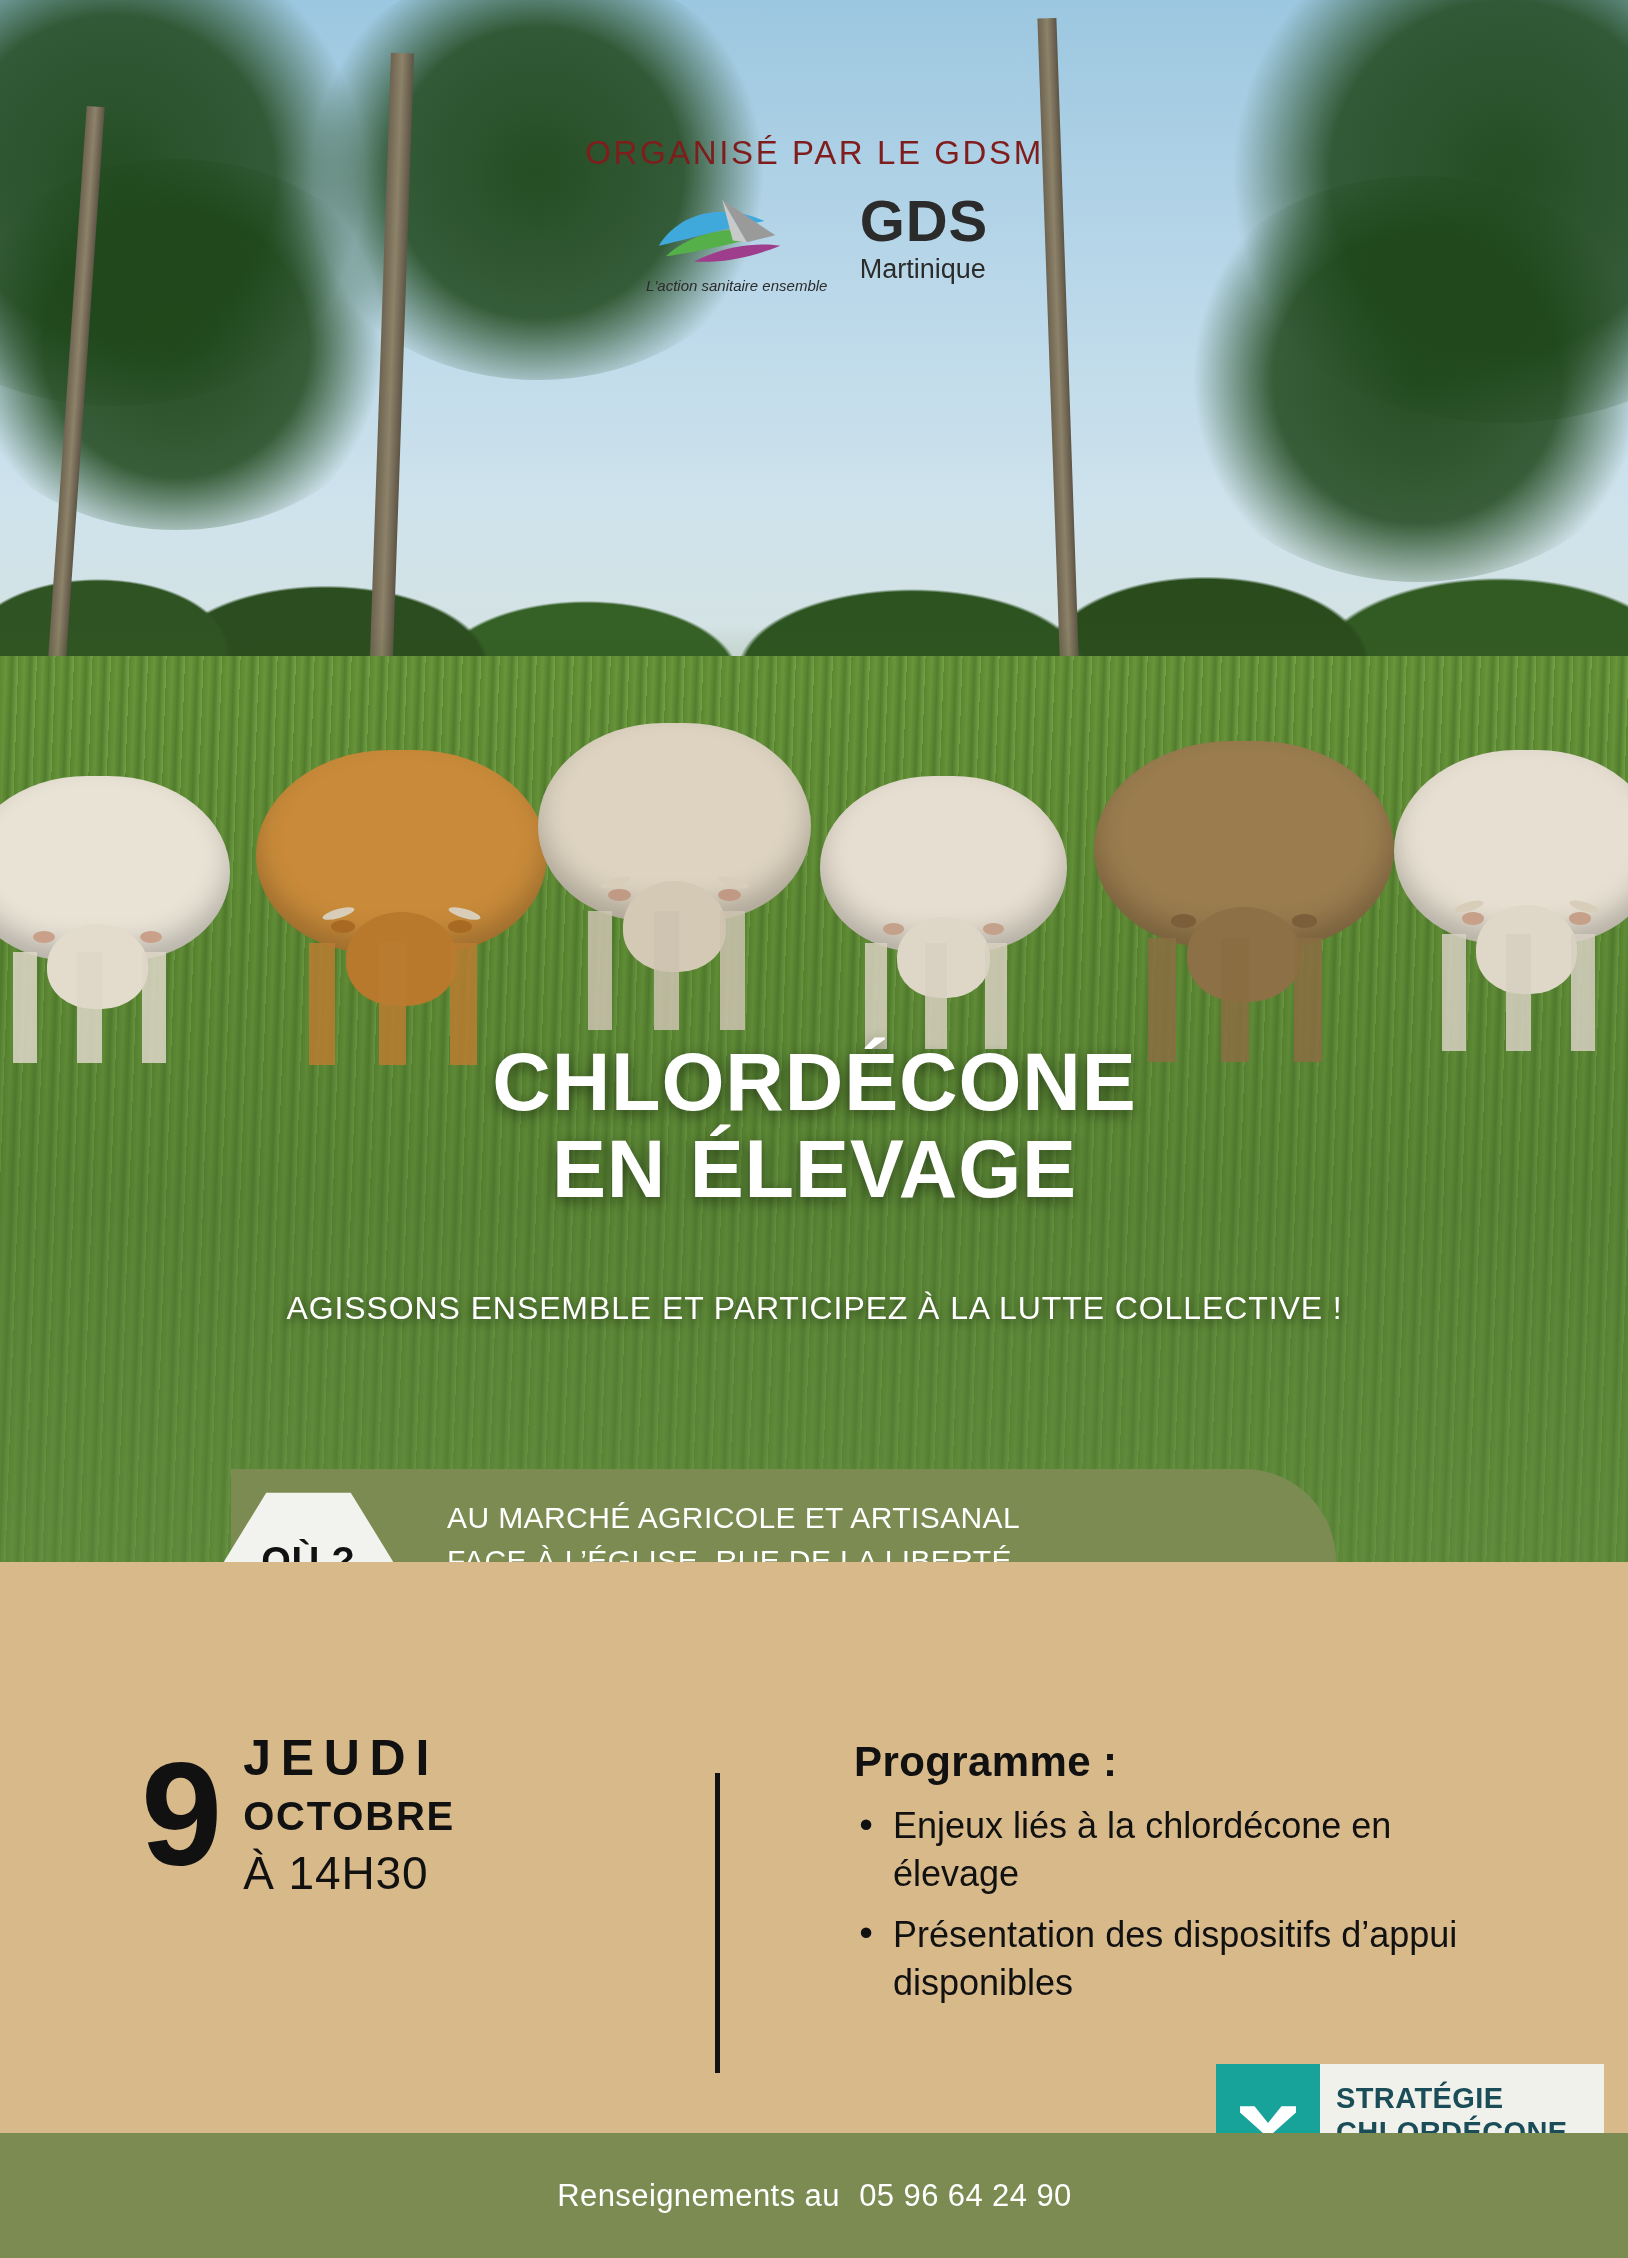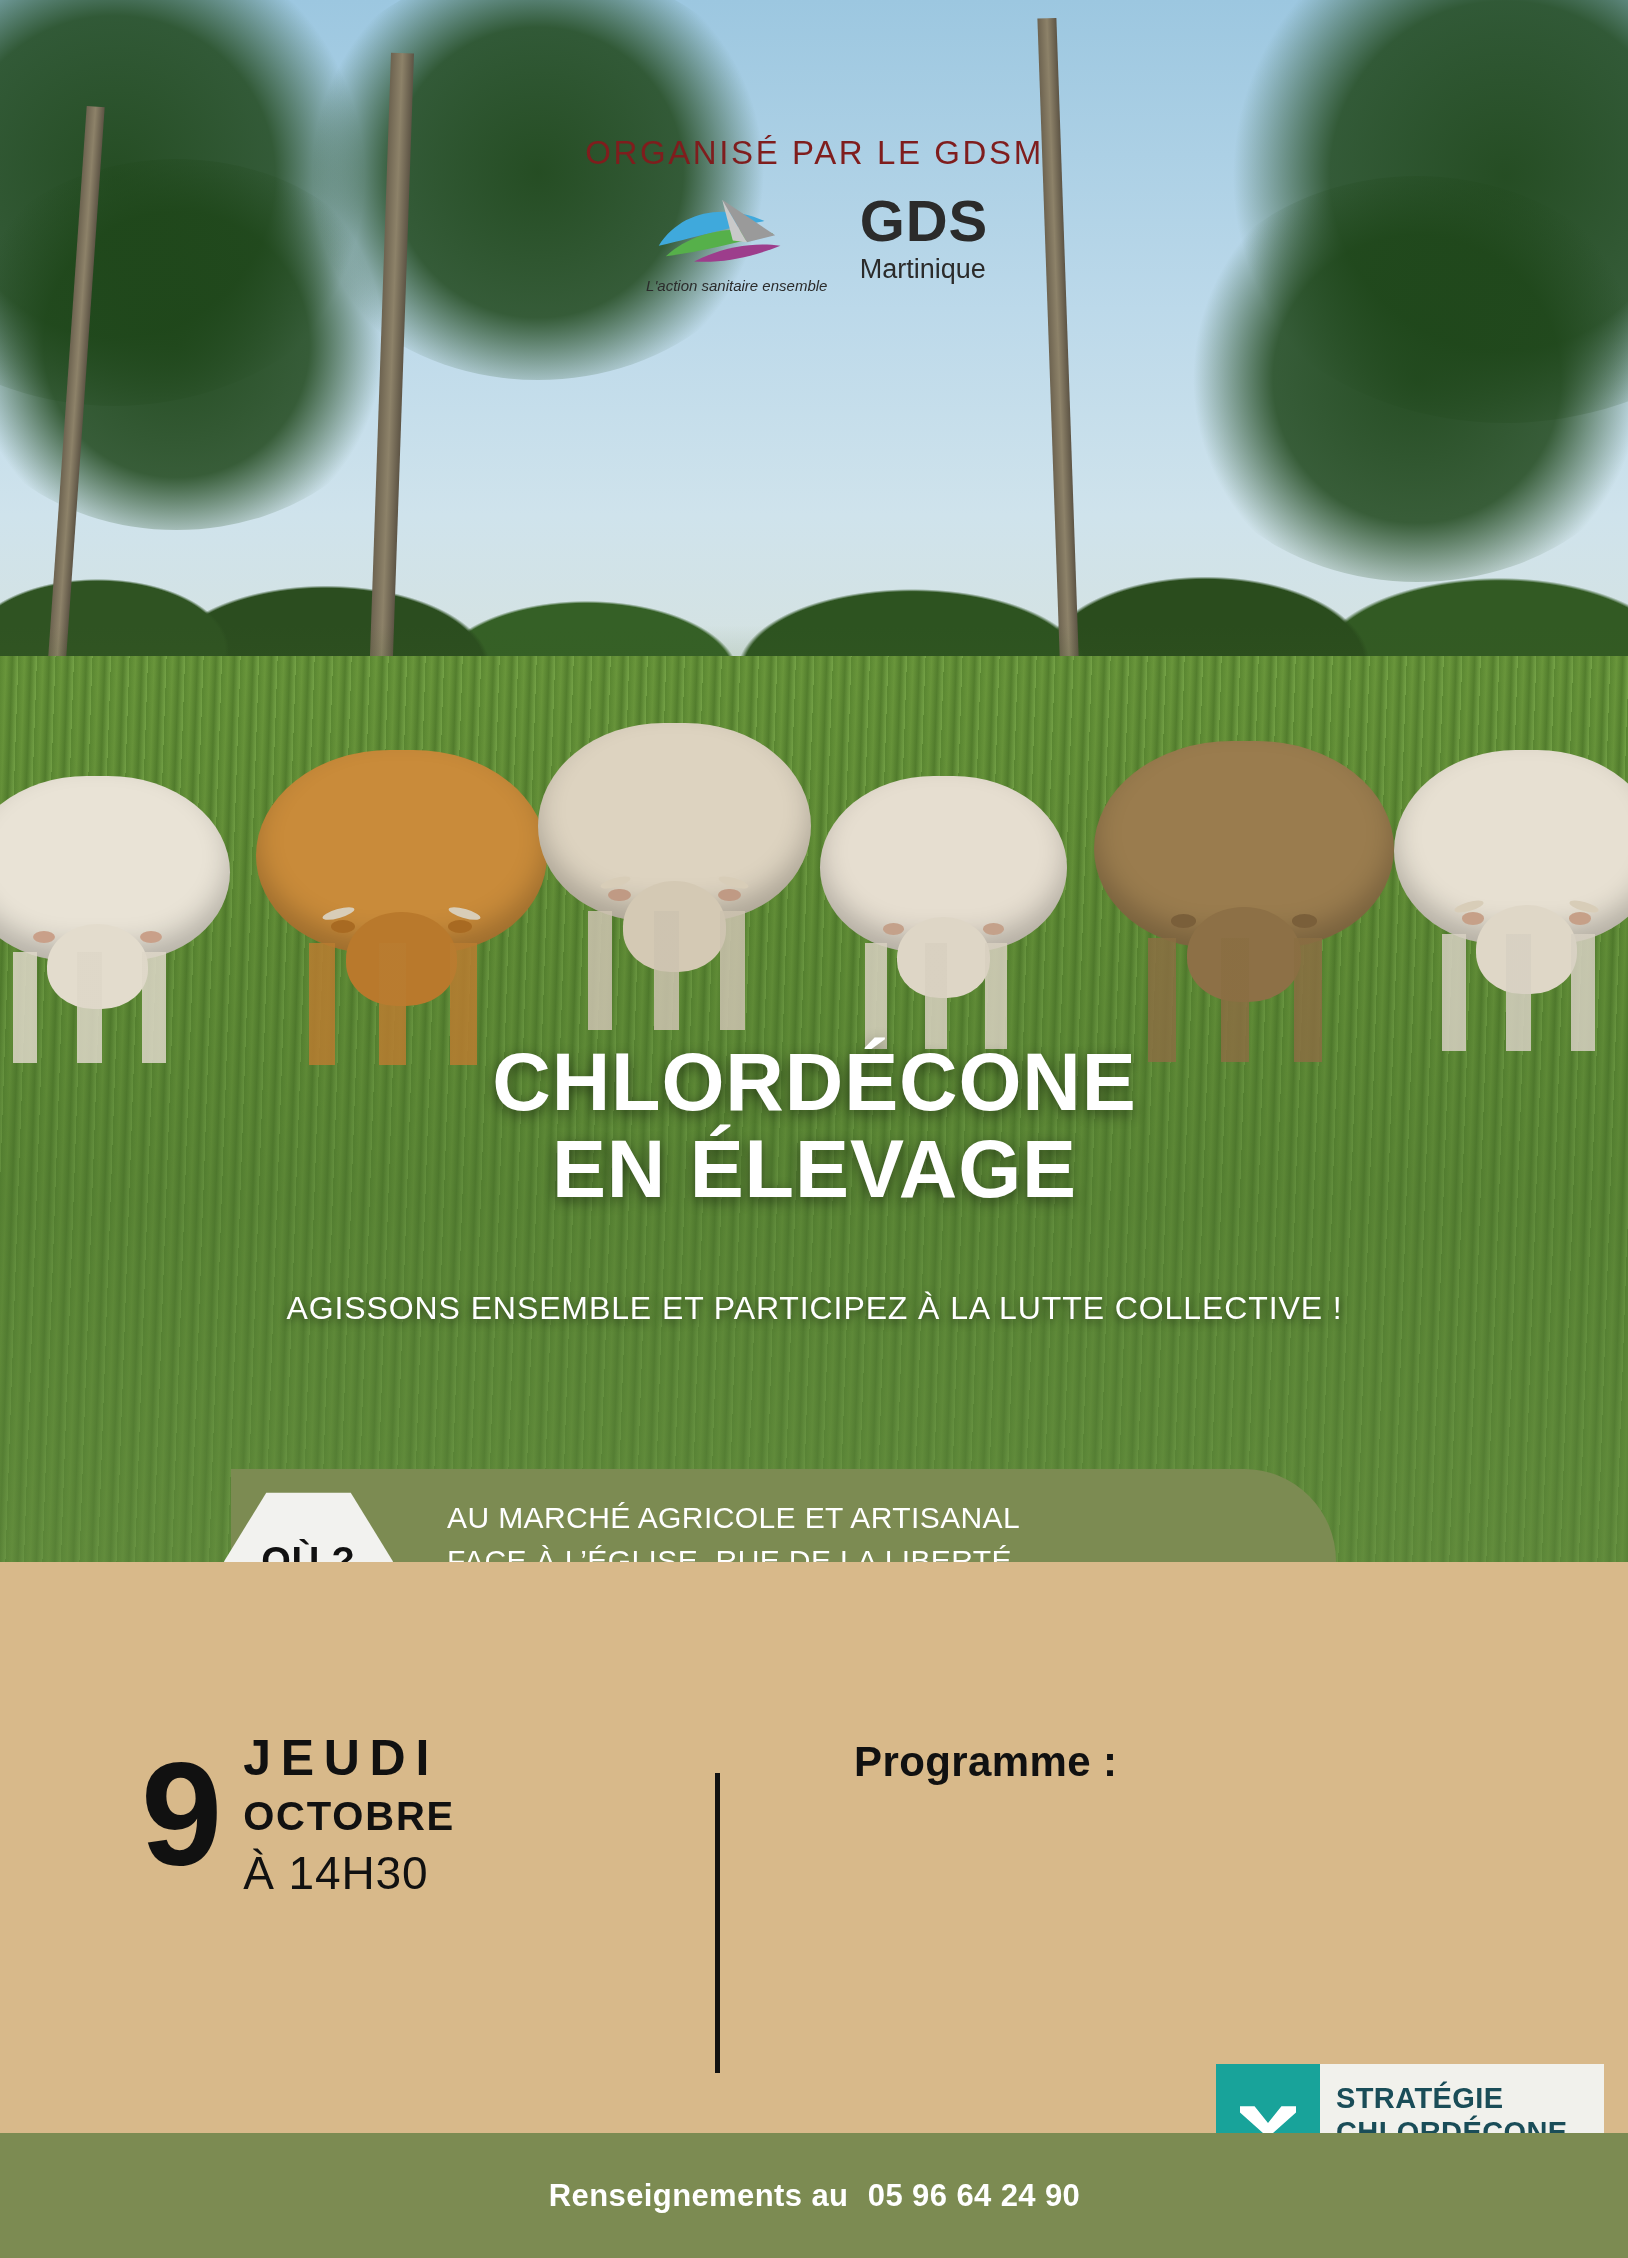--- a/index.html
+++ b/index.html
@@ -333,21 +333,21 @@
     width: 1629px; height: 125px;
     background: #7c8b52;
     display: flex;
     align-items: center;
     justify-content: center;
     gap: 19.4px;
   }
   .footer .f1, .footer .f2 {
     color: #ffffff;
     font-size: 31px;
-    font-weight: bold;
+    font-weight: normal;
     letter-spacing: 0.4px;
   }
 </style>
 </head>
 <body>
 
 <div class="poster">
 
   <div class="photo">
     <div class="sky"></div>
@@ -467,20 +467,24 @@
       <div class="d1">JEUDI</div>
       <div class="d2">OCTOBRE</div>
       <div class="d3">À 14H30</div>
     </div>
   </div>
 
   <div class="vdivider"></div>
 
   <div class="programme">
     <h3>Programme :</h3>
+    <ul>
+      <li>Enjeux liés à la chlordécone en élevage</li>
+      <li> Présentation des dispositifs d’appui disponibles</li>
+    </ul>
   </div>
 
   <div class="strategy">
     <div class="swirl">
         <i></i>
       </div>
     <div class="slabel">
       <div>STRATÉGIE</div>
       <div>CHLORDÉCONE</div>
     </div>

